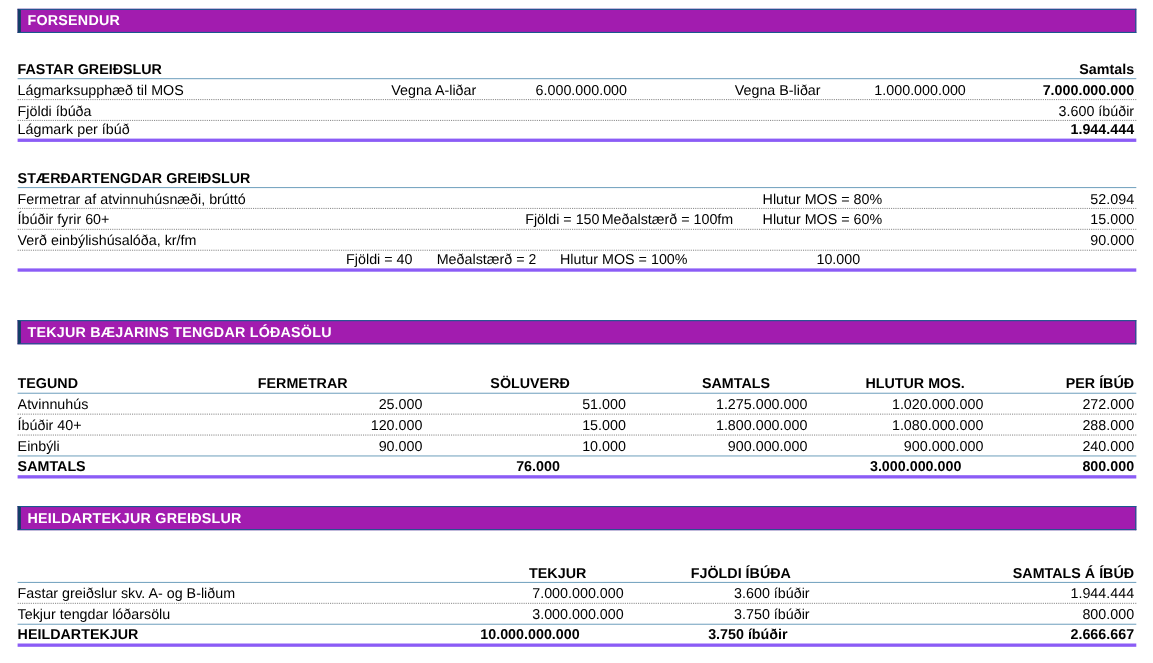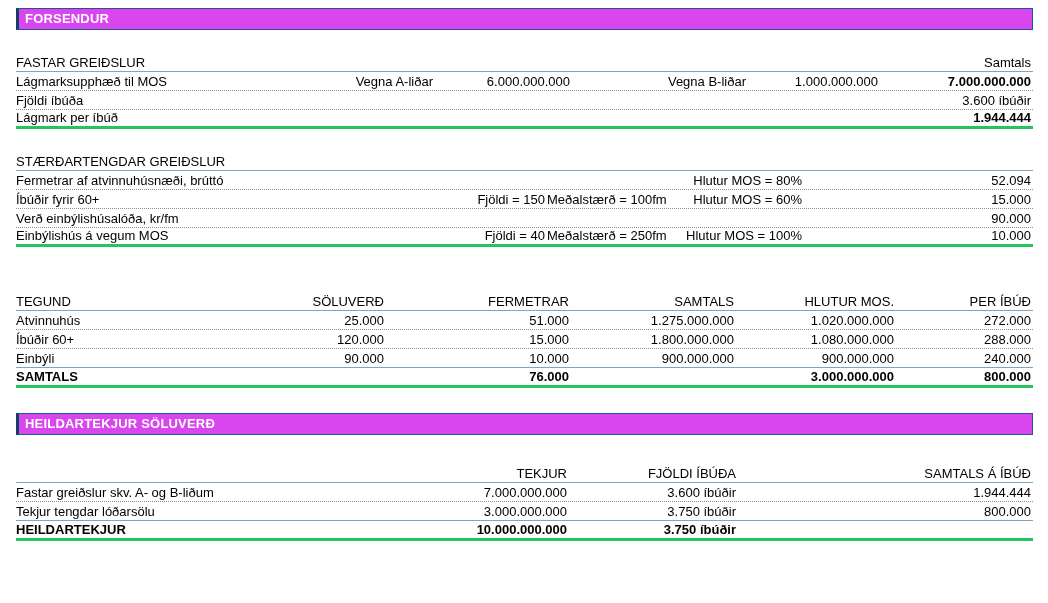--- a/index.html
+++ b/index.html
@@ -4,30 +4,30 @@
 <style>
   html,body{margin:0;padding:0;}
   body{
     width:1048px;height:603px;background:#ffffff;
     font-family:"Liberation Sans","DejaVu Sans",sans-serif;
     font-size:13px;color:#000;overflow:hidden;
   }
   .sheet{padding:8px 15px 0 16px;width:1017px;}
   .bar{
     height:22px;line-height:20px;box-sizing:border-box;
-    background:#d946ef;color:#fff;font-weight:bold;font-size:13px;
+    background:#a21caf;color:#fff;font-weight:bold;font-size:13px;
     border:1px solid #1a598e;border-left:3px solid #123f66;
     padding-left:6px;letter-spacing:0.2px;
   }
   .row{display:grid;align-items:end;box-sizing:border-box;height:19px;line-height:17px;}
-  .hdr-row{height:20px;font-weight:normal;}
+  .hdr-row{height:20px;font-weight:bold;gap:17px;}
   .tot-row{height:20px;font-weight:bold;}
   .solid{border-bottom:1px solid #7ba7c2;}
   .dot{border-bottom:1px dotted #8f8f8f;}
-  .end{border-bottom:3px solid #22c55e;}
+  .end{border-bottom:3px solid #8b5cf6;gap:20px;}
   .c{overflow:hidden;white-space:nowrap;padding-right:2px;}
   .r{text-align:right;}
   .b{font-weight:bold;}
   .g1a{grid-template-columns:1fr 120px 137px 176px 132px 153px;}
   .g1b{grid-template-columns:1fr 90px 120px 137px 229px;}
   .g2{grid-template-columns:1fr 164px 185px 165px 160px 137px;}
   .g3{grid-template-columns:1fr 192px 169px 295px;}
   .gap22{margin-bottom:22px;}
   .gap25{margin-bottom:25px;}
   .gap28{margin-bottom:28px;}
@@ -100,48 +100,50 @@
       <div class="c r">15.000</div>
     </div>
     <div class="row g1b dot">
       <div class="c">Verð einbýlishúsalóða, kr/fm</div>
       <div class="c r"></div>
       <div class="c r"></div>
       <div class="c r"></div>
       <div class="c r">90.000</div>
     </div>
     <div class="row g1b end">
-      <div class="c">Einbýlishús á vegum MOS</div>
       <div class="c r">Fjöldi = 40</div>
       <div class="c r">Meðalstærð = 250fm</div>
       <div class="c r">Hlutur MOS = 100%</div>
       <div class="c r">10.000</div>
     </div>
   </div>
 
+  <div class="bar gap25">
+    <span>TEKJUR BÆJARINS TENGDAR LÓÐASÖLU</span>
+  </div>
 
   <div class="block gap25">
     <div class="row g2 hdr-row solid">
       <div class="c">TEGUND</div>
+      <div class="c r">FERMETRAR</div>
       <div class="c r">SÖLUVERÐ</div>
-      <div class="c r">FERMETRAR</div>
       <div class="c r">SAMTALS</div>
       <div class="c r">HLUTUR MOS.</div>
       <div class="c r">PER ÍBÚÐ</div>
     </div>
     <div class="row g2 dot">
       <div class="c">Atvinnuhús</div>
       <div class="c r">25.000</div>
       <div class="c r">51.000</div>
       <div class="c r">1.275.000.000</div>
       <div class="c r">1.020.000.000</div>
       <div class="c r">272.000</div>
     </div>
     <div class="row g2 dot">
-      <div class="c">Íbúðir 60+</div>
+      <div class="c">Íbúðir 40+</div>
       <div class="c r">120.000</div>
       <div class="c r">15.000</div>
       <div class="c r">1.800.000.000</div>
       <div class="c r">1.080.000.000</div>
       <div class="c r">288.000</div>
     </div>
     <div class="row g2 solid">
       <div class="c">Einbýli</div>
       <div class="c r">90.000</div>
       <div class="c r">10.000</div>
@@ -153,21 +155,21 @@
       <div class="c">SAMTALS</div>
       <div class="c r"></div>
       <div class="c r">76.000</div>
       <div class="c r"></div>
       <div class="c r">3.000.000.000</div>
       <div class="c r">800.000</div>
     </div>
   </div>
 
   <div class="bar gap28">
-    <span>HEILDARTEKJUR SÖLUVERÐ</span>
+    <span>HEILDARTEKJUR GREIÐSLUR</span>
   </div>
 
   <div class="block">
     <div class="row g3 hdr-row solid">
       <div class="c"></div>
       <div class="c r">TEKJUR</div>
       <div class="c r">FJÖLDI ÍBÚÐA</div>
       <div class="c r">SAMTALS Á ÍBÚÐ</div>
     </div>
     <div class="row g3 dot">
@@ -179,16 +181,17 @@
     <div class="row g3 solid">
       <div class="c">Tekjur tengdar lóðarsölu</div>
       <div class="c r">3.000.000.000</div>
       <div class="c r">3.750 íbúðir</div>
       <div class="c r">800.000</div>
     </div>
     <div class="row g3 tot-row end">
       <div class="c">HEILDARTEKJUR</div>
       <div class="c r">10.000.000.000</div>
       <div class="c r">3.750 íbúðir</div>
+      <div class="c r">2.666.667</div>
     </div>
   </div>
 
 </div>
 
 </body></html>

